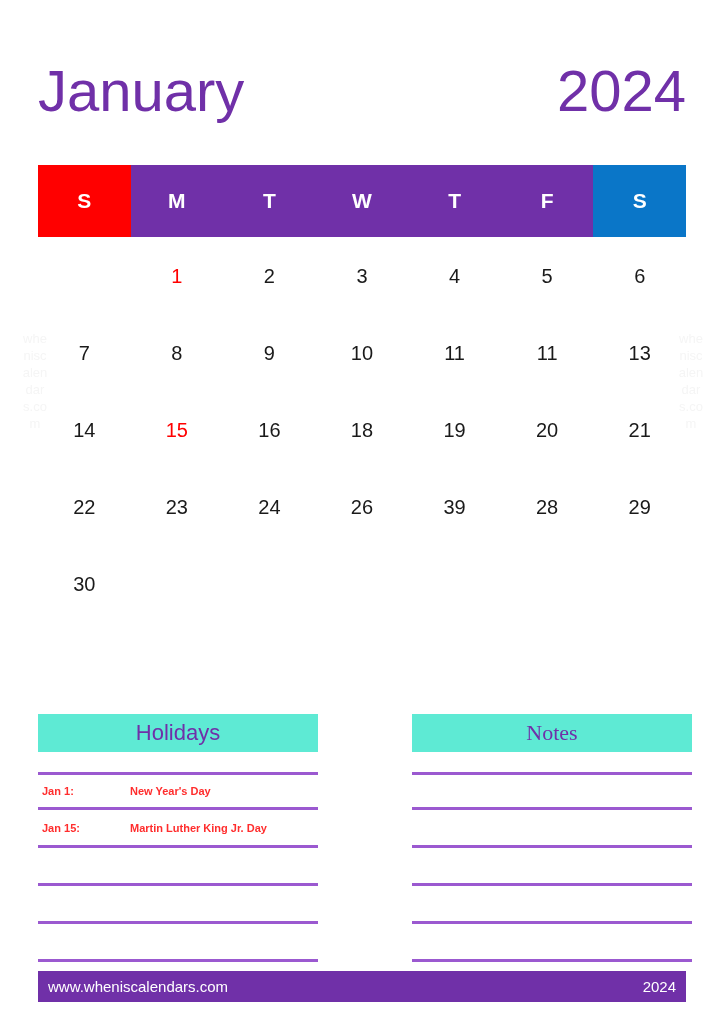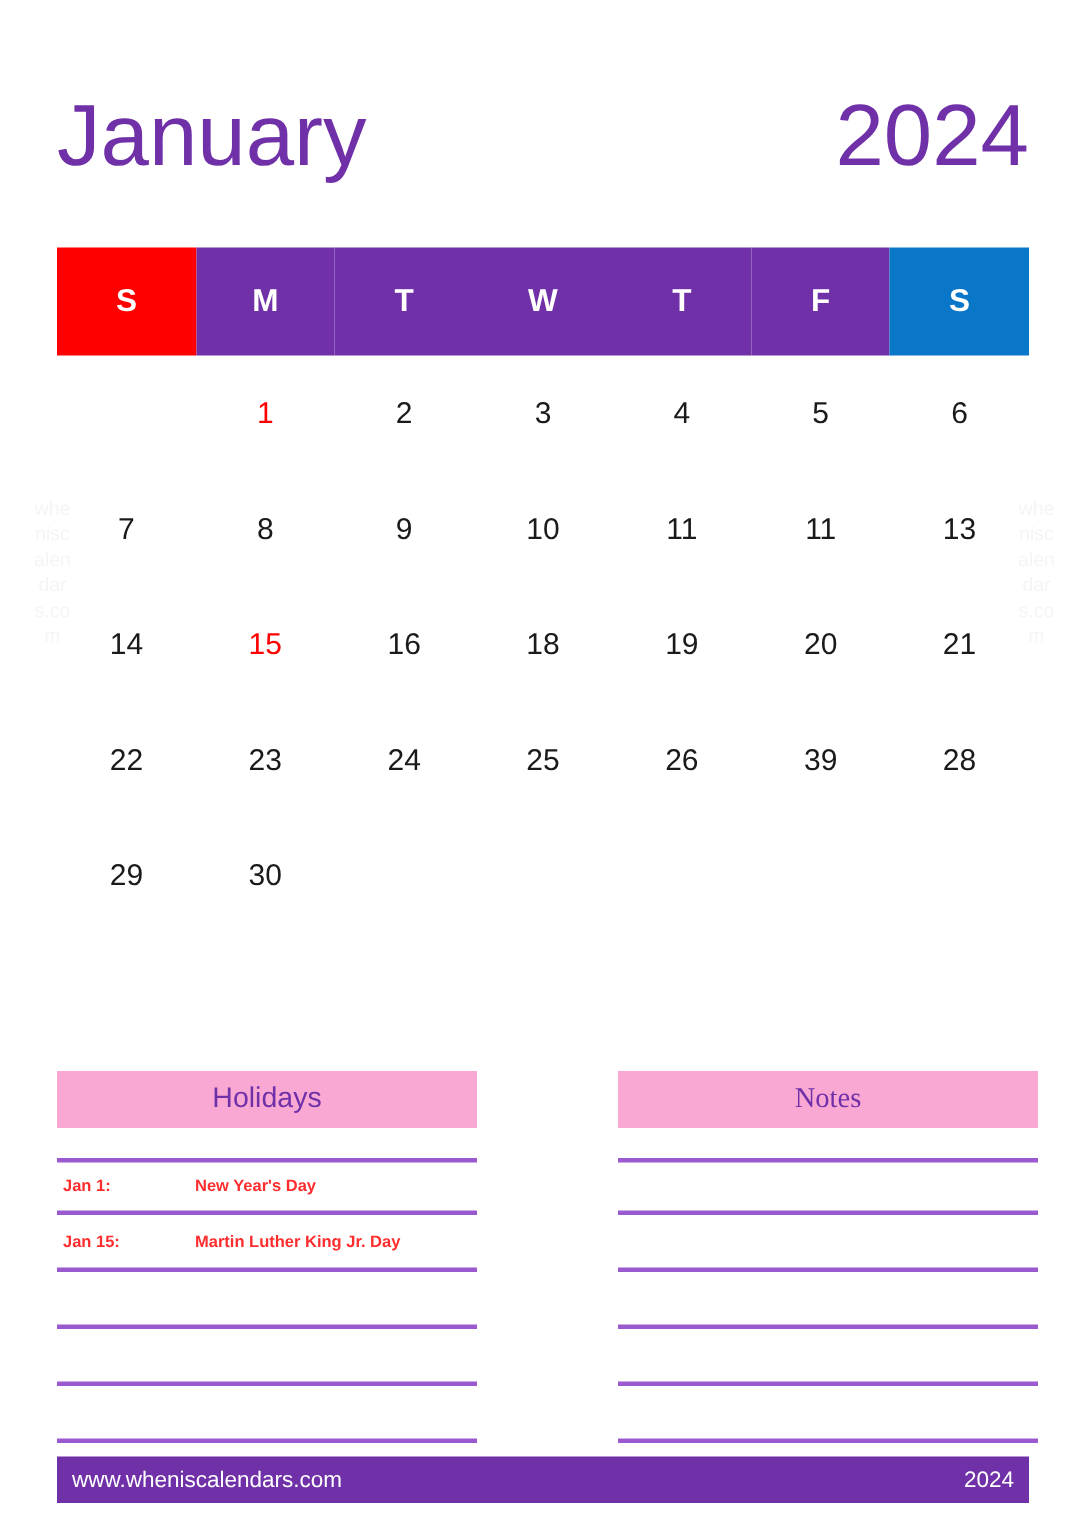--- a/index.html
+++ b/index.html
@@ -102,26 +102,26 @@
   .panel {
     position: absolute;
     top: 714px;
     width: 280px;
   }
   #panel-holidays { left: 38px; }
   #panel-notes    { left: 412px; font-family: Liberation Serif, serif; }
 
   .panel-head {
     height: 38px;
-    background: #f9a8d4;
+    background: #5eead4;
     display: flex;
     align-items: center;
     justify-content: center;
     color: #7030a8;
-    font-size: 19px;
+    font-size: 22px;
   }
 
   .panel-lines {
     margin-top: 20px;
   }
   .line-row {
     height: 38px;
     border-bottom: 3px solid #9b59d0;
     display: flex;
     align-items: center;
@@ -194,21 +194,20 @@
       <div class="day-cell sunday">14</div>
       <div class="day-cell holiday">15</div>
       <div class="day-cell weekday">16</div>
       <div class="day-cell weekday">18</div>
       <div class="day-cell weekday">19</div>
       <div class="day-cell saturday">20</div>
       <div class="day-cell sunday">21</div>
       <div class="day-cell weekday">22</div>
       <div class="day-cell weekday">23</div>
       <div class="day-cell weekday">24</div>
-      <div class="day-cell weekday">25</div>
       <div class="day-cell weekday">26</div>
       <div class="day-cell saturday">39</div>
       <div class="day-cell sunday">28</div>
       <div class="day-cell weekday">29</div>
       <div class="day-cell weekday">30</div>
       <div class="day-cell empty"></div>
       <div class="day-cell empty"></div>
       <div class="day-cell empty"></div>
     </div>
 

